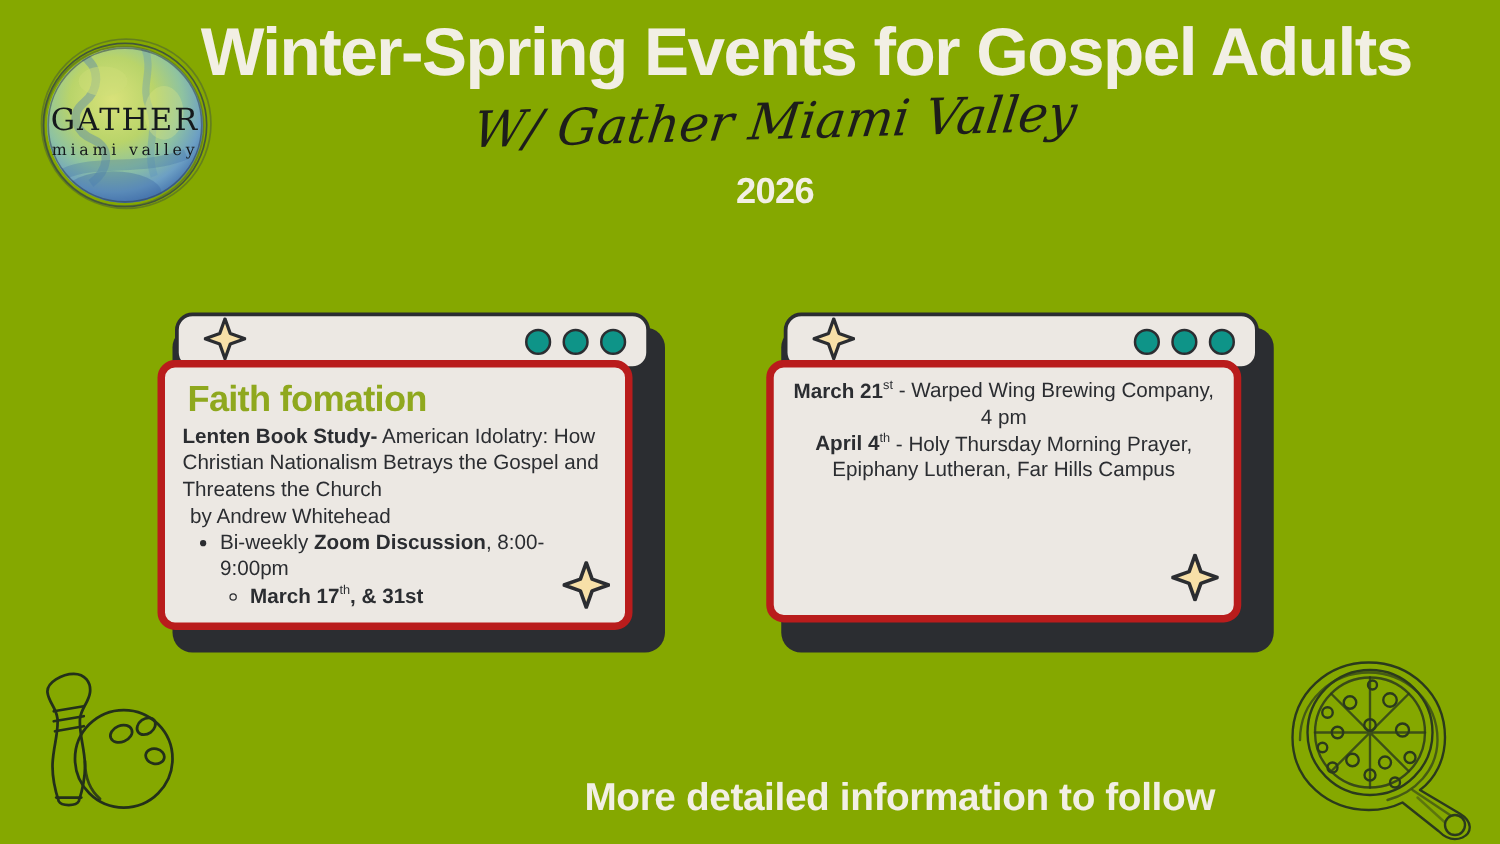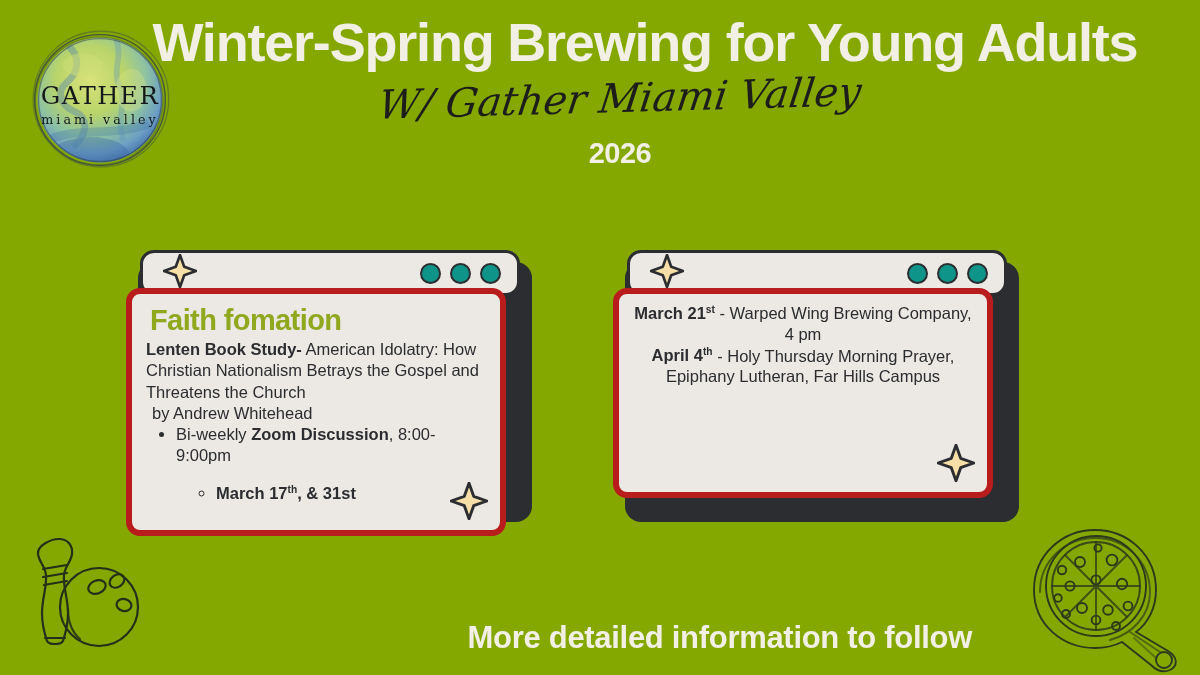--- a/index.html
+++ b/index.html
@@ -135,30 +135,30 @@
     margin: 2px 0 2px 4px;
     line-height: 1.15;
   }
 
   .card-text {
     color: #2b2d31;
     font-size: 16.5px;
     line-height: 1.28;
   }
   .card-text b, .card-text strong { font-weight: 700; }
-  .card-text sup { font-size: 0.62em; vertical-align: super; font-weight: 700; text-align: center; }
+  .card-text sup { font-size: 0.62em; vertical-align: super; font-weight: 400; text-align: center; }
 
   ul.bullets {
     margin: 0;
     padding-left: 30px;
     list-style: disc;
   }
   ul.bullets > li { margin: 0; }
   ul.sub {
-    margin: 16px;
+    margin: 0;
     padding-left: 24px;
     list-style: circle;
   }
 
   .indent-1 { padding-left: 6px; }
 
   .right-lines { text-align: center; }
   .right-lines .ln { margin: 0; }
 
   
@@ -220,21 +220,21 @@
       <circle cx="80" cy="80" r="67"></circle>
       <circle cx="80" cy="80" r="63" opacity="0.7"></circle>
       <circle cx="81" cy="79" r="69.5" opacity="0.5"></circle>
       <circle cx="79" cy="81" r="65.5" opacity="0.45"></circle>
     </g>
     <text x="80" y="84" text-anchor="middle" font-family="DejaVu Serif, serif" font-size="25" letter-spacing="1.6" fill="#15191c">GATHER</text>
     <text x="80" y="105" text-anchor="middle" font-family="DejaVu Serif, serif" font-size="13" letter-spacing="3.1" fill="#15191c">miami valley</text>
   </svg>
 </div>
 
-<div class="title">Winter-Spring Brewing for Young Adults</div>
+<div class="title">Winter-Spring Events for Gospel Adults</div>
 <div class="subtitle-script">W/ Gather Miami Valley</div>
 <div class="year">2026</div>
 
 <div class="card card-left">
   <div class="card-shadow"></div>
 
   <div class="card-header">
     <span class="spark spark-header">
       <svg width="34" height="34" viewBox="0 0 34 34">
         <path d="M17 1 L21.2 12.8 L33 17 L21.2 21.2 L17 33 L12.8 21.2 L1 17 L12.8 12.8 Z" fill="#f7e0a8" stroke="#2b2d31" stroke-width="2.6" stroke-linejoin="round"></path>

